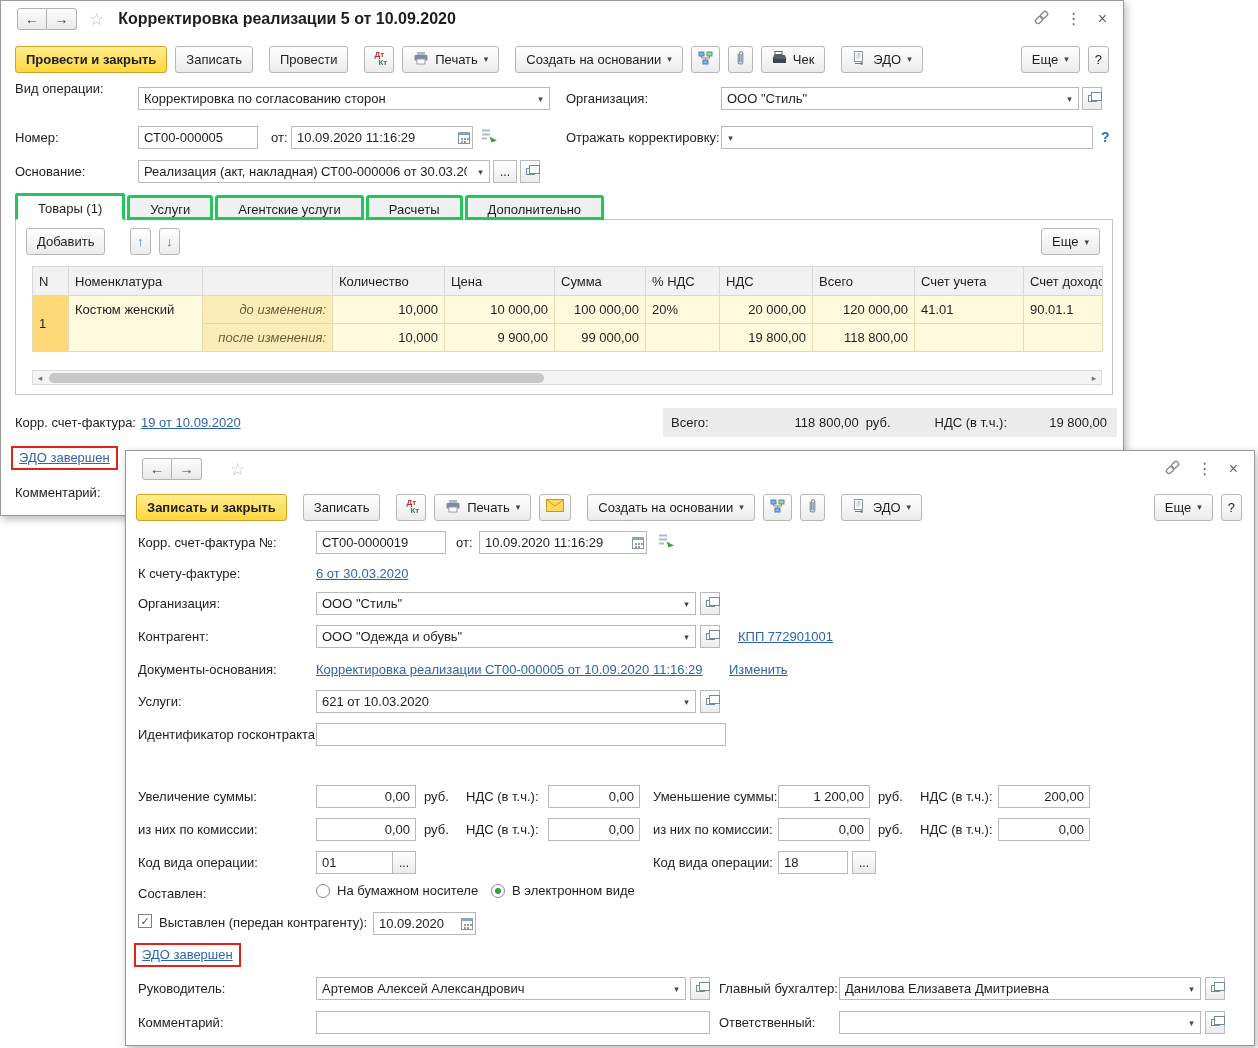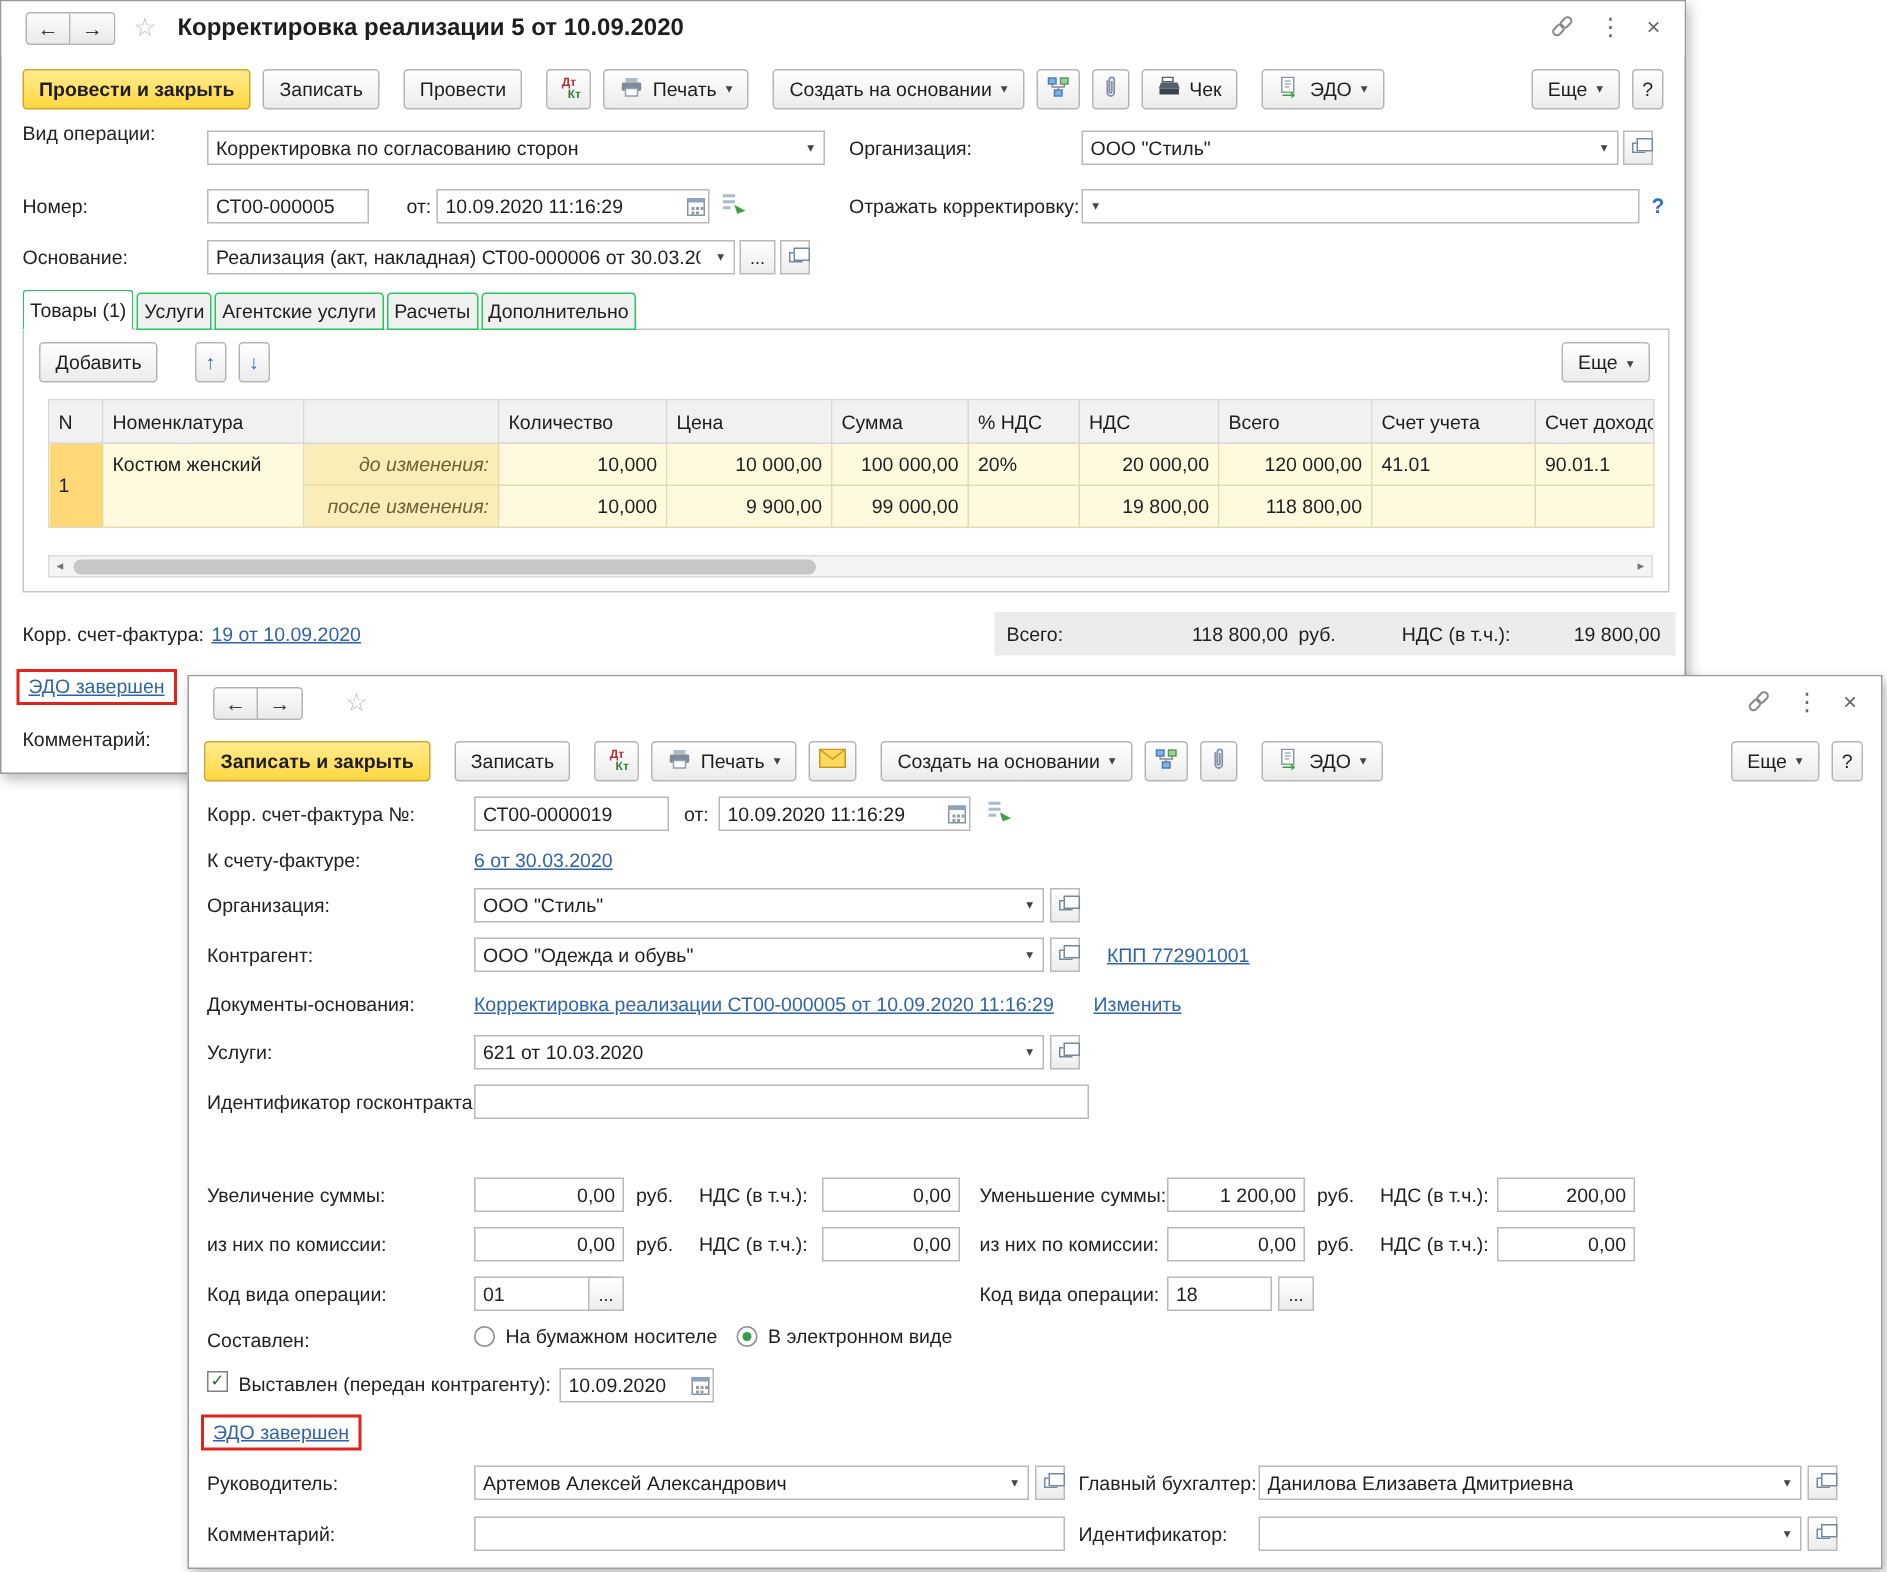--- a/index.html
+++ b/index.html
@@ -45,21 +45,21 @@
   .ic-open::after { content:""; position:absolute; left:2px; top:-4px; width:9px; height:7px; border:1px solid #7588a0; background:#fff; }
   .ic-cal { width:12px; height:12px; border:1px solid #8394a8; background:#fff; position:relative; }
   .ic-cal::before { content:""; position:absolute; left:-1px; top:-1px; right:-1px; height:3px; background:#8da3bd; }
   .ic-cal::after { content:""; position:absolute; left:2px; top:5px; width:2px; height:2px; background:#9a9a9a; box-shadow:3px 0 0 #9a9a9a,6px 0 0 #9a9a9a,0 3px 0 #9a9a9a,3px 3px 0 #9a9a9a; }
   .lnk { position:absolute; color:#2f63ad; text-decoration:underline; white-space:nowrap; cursor:pointer; line-height:16px; }
   .qmark { position:absolute; color:#2d6fc1; font-weight:bold; font-size:14px; cursor:pointer; }
   .redbox { border:2px solid #e2231a; padding:2px 6px; display:inline-block; }
 
   
   .tabs { position:absolute; display:flex; align-items:flex-end; gap:2px; z-index:3; }
-  .tab { padding:0 4px; line-height:23px; height:25px; background:#f0f0f0; border:1px solid #22c55e; border-radius:3px 3px 0 0; cursor:pointer; white-space:nowrap; }
+  .tab { padding:0 20px; line-height:23px; height:25px; background:#f0f0f0; border:3px solid #22c55e; border-radius:3px 3px 0 0; cursor:pointer; white-space:nowrap; }
   .tab.active { background:#fff; height:27px; line-height:26px; border-bottom:1px solid #fff; }
   .panel { position:absolute; border:1px solid #c5c5c5; background:#fff; z-index:1; }
 
   
   table.grid { border-collapse:collapse; table-layout:fixed; position:absolute; font-size:13px; }
   .grid th { background:#f1f1f1; border:1px solid #d7d7d7; font-weight:normal; text-align:left; padding:0 6px; height:29px; white-space:nowrap; overflow:hidden; }
   .grid td { border:1px solid #e6dbae; padding:0 6px; height:28px; background:#fff9dd; white-space:nowrap; overflow:hidden; }
   .grid td.ncell { background:#ffd877; }
   .grid td.nomcell { vertical-align:top; padding-top:6px; }
   .grid td.chg { background:#fbedb7; font-style:italic; text-align:right; color:#6e6039; }
@@ -188,21 +188,21 @@
     <input value="ООО &quot;Стиль&quot;" style="">
     <span class="fbtn">
         <span class="caret">▾</span>
       </span>
   </div>
   <span class="minibtn" style="left:1081px;top:86px;width:20px">
       <span class="ic-open"></span>
     </span>
 
   <span class="lbl" style="left:14px;top:129px">Номер:</span>
-  <div class="field" style="left:137px;top:125px;width:108px">
+  <div class="field" style="left:137px;top:125px;width:120px">
     <input value="СТ00-000005" style="">
   </div>
   <span class="lbl" style="left:270px;top:129px">от:</span>
   <div class="field" style="left:290px;top:125px;width:182px">
     <input value="10.09.2020 11:16:29" style="">
     <span class="fbtn">
         <span class="ic-cal"></span>
       </span>
   </div>
   <span class="abs" style="left:480px;top:127px;cursor:pointer">
@@ -580,21 +580,21 @@
       </span>
   </div>
   <span class="minibtn" style="left:1079px;top:526px;width:20px">
       <span class="ic-open"></span>
     </span>
 
   <span class="lbl" style="left:12px;top:564px">Комментарий:</span>
   <div class="field" style="left:190px;top:560px;width:394px">
     <input style="">
   </div>
-  <span class="lbl" style="left:593px;top:564px">Идентификатор:</span>
+  <span class="lbl" style="left:593px;top:564px">Ответственный:</span>
   <div class="field" style="left:713px;top:560px;width:362px">
     <input style="">
     <span class="fbtn">
         <span class="caret">▾</span>
       </span>
   </div>
   <span class="minibtn" style="left:1079px;top:560px;width:20px">
       <span class="ic-open"></span>
     </span>
 

